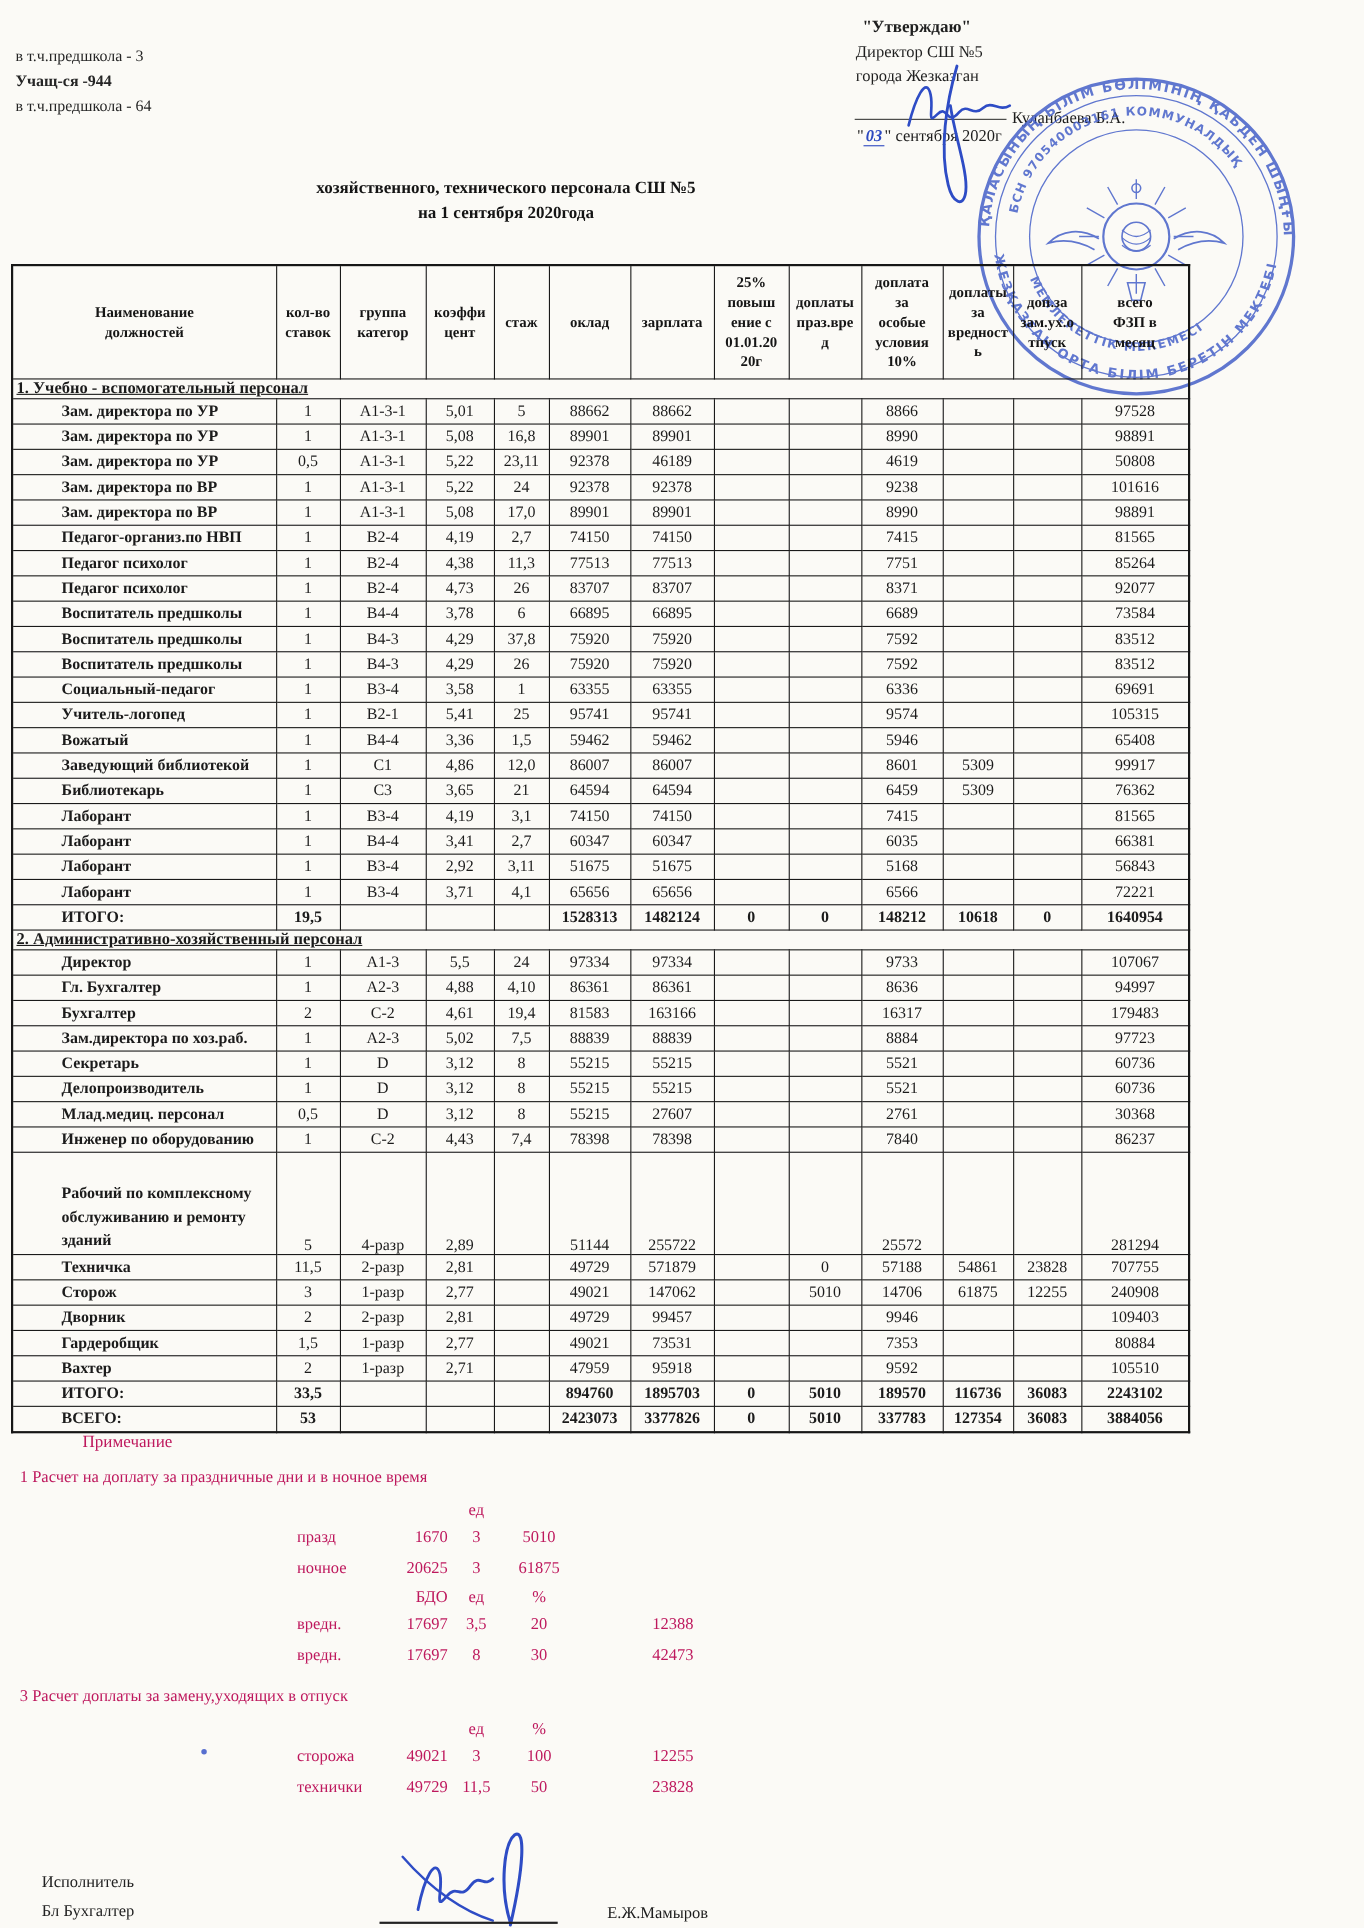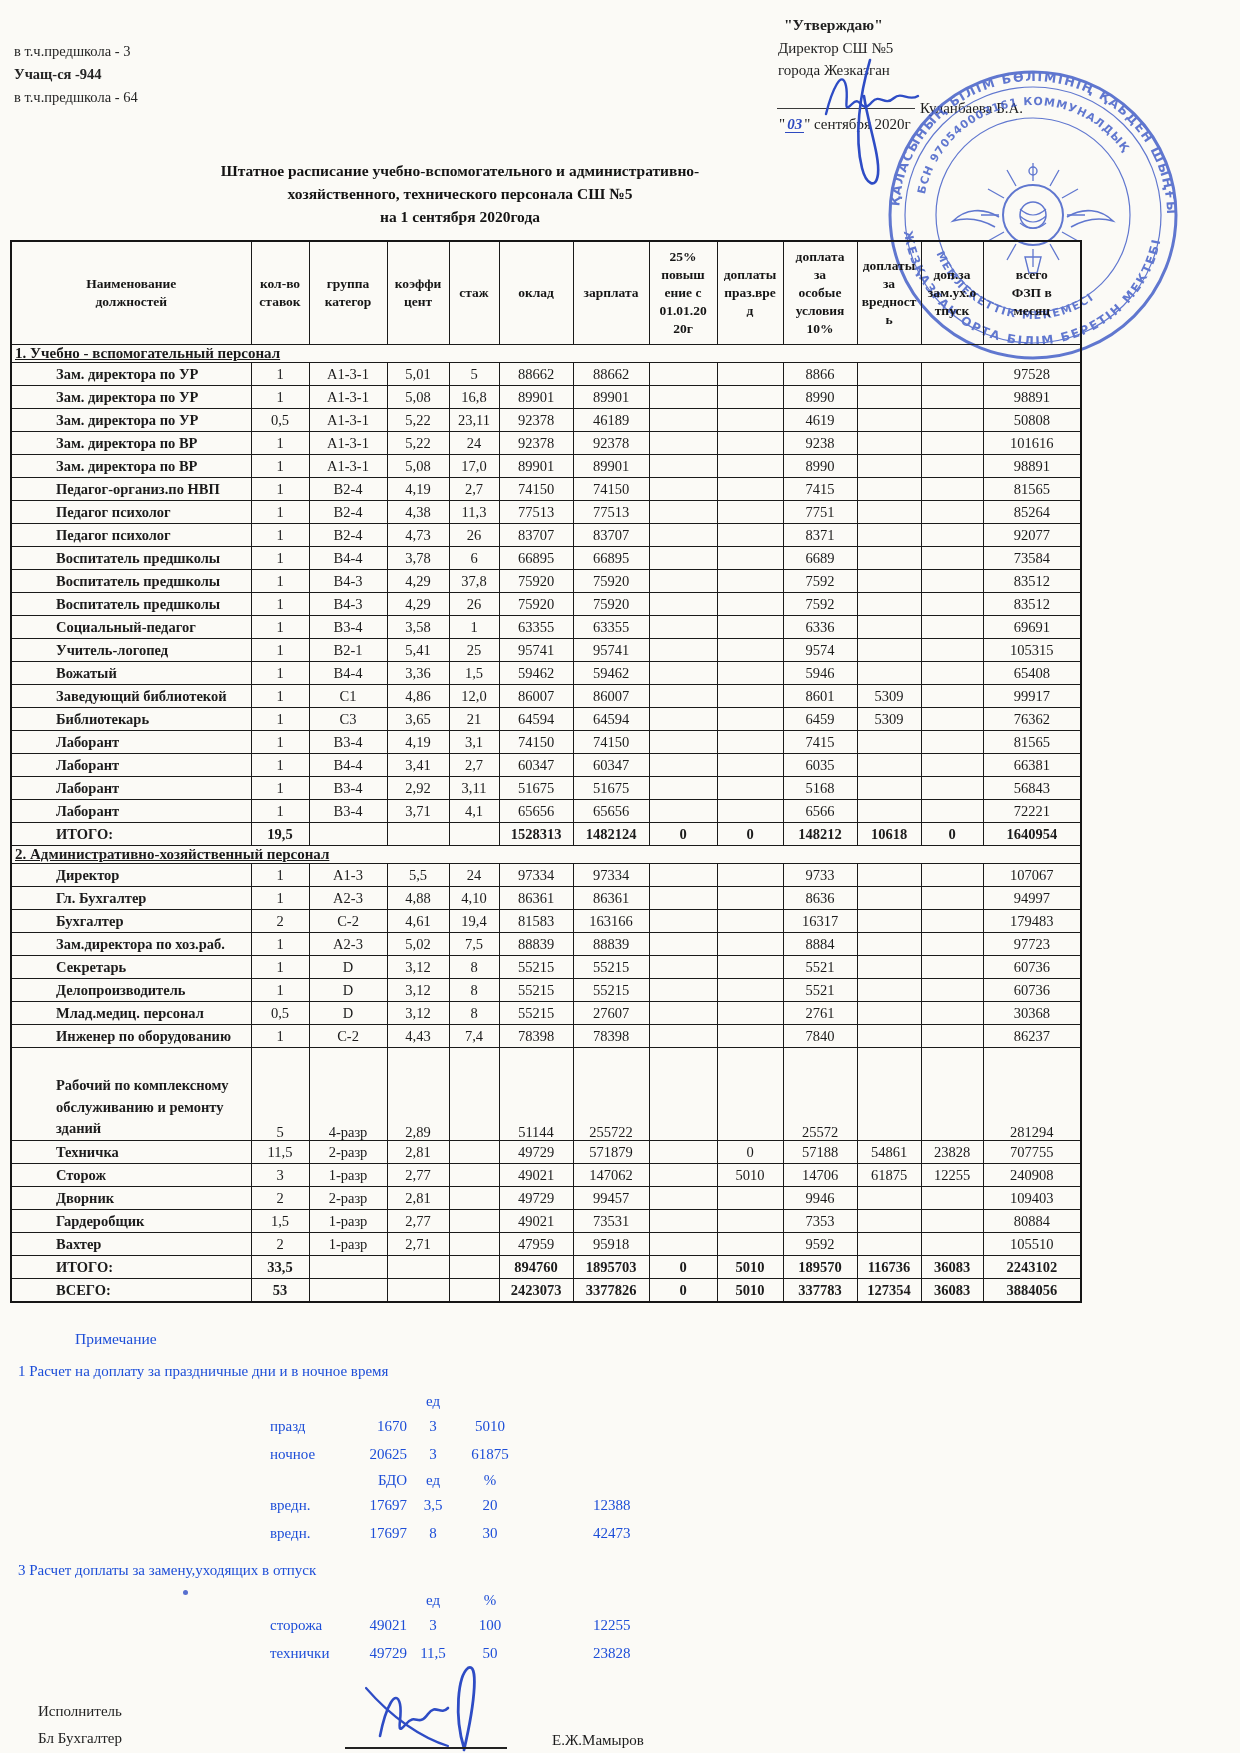--- a/index.html
+++ b/index.html
@@ -30,21 +30,21 @@
   .staff td{border:1px solid #1a1a1a;font-size:14.5px;height:22px;padding:0 3px;line-height:1.12;
     overflow:hidden;color:#1b1b1b;}
   .staff .c-name{font-weight:bold;text-align:left;padding-left:44px;}
   .staff .c-num{text-align:center;font-weight:normal;}
   .staff .section-row td{height:17px;font-size:15px;font-weight:bold;text-align:left;
     text-decoration:underline;border-left:1px solid #1a1a1a;border-right:1px solid #1a1a1a;}
   .staff .total-row td{font-weight:bold;border-top:1.5px solid #111;}
   .staff .tall-row td{vertical-align:bottom;height:92px;}
   .staff .tall-row .c-name{line-height:1.5;}
   
-  .notes{position:absolute;left:0;top:1302px;width:820px;font-size:15px;color:#1d4ed8;margin-top:28px;}
+  .notes{position:absolute;left:0;top:1302px;width:820px;font-size:15px;color:#be185d;}
   .note-label{margin:0 0 6px 75px;font-size:15.5px;}
   .note-title{margin:15px 0 9px 18px;}
   .note-grid{margin-left:270px;display:grid;grid-template-columns:92px 45px 52px 62px 60px 110px;
     line-height:27.5px;}
   .note-grid .nc0{text-align:left;font-family:Liberation Serif, serif;}
   .note-grid .nc1{text-align:right;}
   .note-grid .nc2{text-align:center;}
   .note-grid .nc3{text-align:center;}
   .note-grid .nc4{grid-column:6;text-align:left;padding-left:12px;}
   .note-grid.head{line-height:24px;}
@@ -115,21 +115,20 @@
     <path stroke-width="1.1" d="M137 144 Q150 156 163 144 M137 151 Q150 163 163 151 M137 158 Q150 169 163 158"></path>
     <path stroke-width="1.3" d="M184 150L202 150M179 167L195 176M167 179L176 195M150 184L150 202M133 179L124 195M121 167L105 176M116 150L98 150M121 133L105 124M133 121L124 105M150 116L150 98M167 121L176 105M179 133L195 124"></path>
     <path stroke-width="1.6" d="M116 152 C100 142 82 144 70 156 C84 152 98 154 112 162"></path>
     <path stroke-width="1.6" d="M184 152 C200 142 218 144 230 156 C216 152 202 154 188 162"></path>
     <circle cx="150" cy="106" r="4" stroke-width="1.4"></circle>
     <path stroke-width="1.4" d="M142 192 L158 192 L154 208 L146 208 Z"></path>
   </g>
 </svg>
 
 <div class="title">
-  <div>Штатное  расписание учебно-вспомогательного и административно-</div>
   <div>хозяйственного, технического персонала СШ №5</div>
   <div>на 1 сентября 2020года</div>
 </div>
 
 <table class="staff">
   <colgroup>
     <col style="width:240px">
       <col style="width:58px">
       <col style="width:78px">
       <col style="width:62px">

